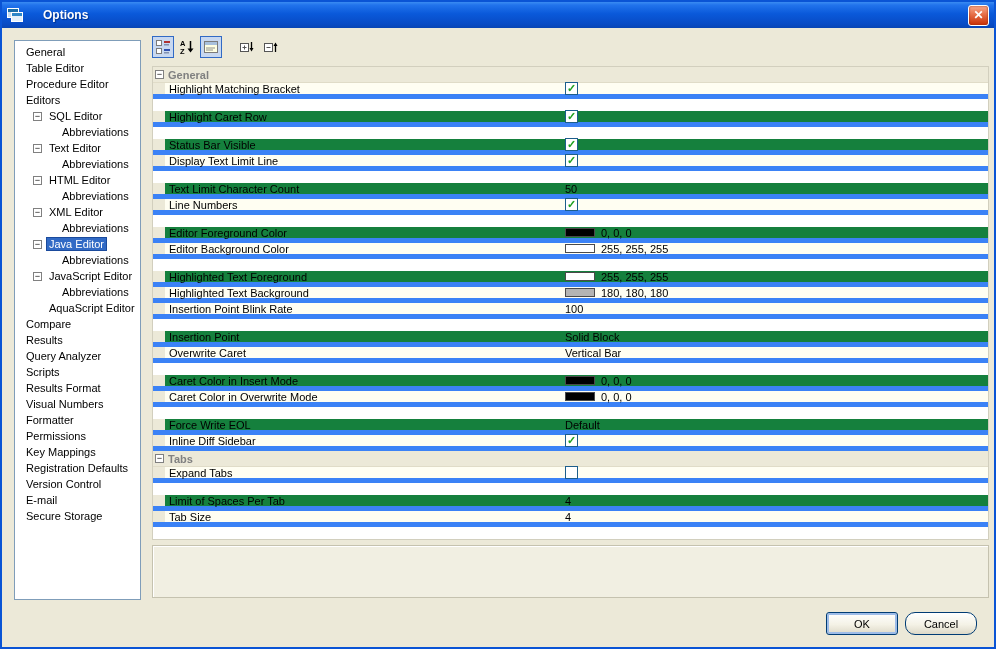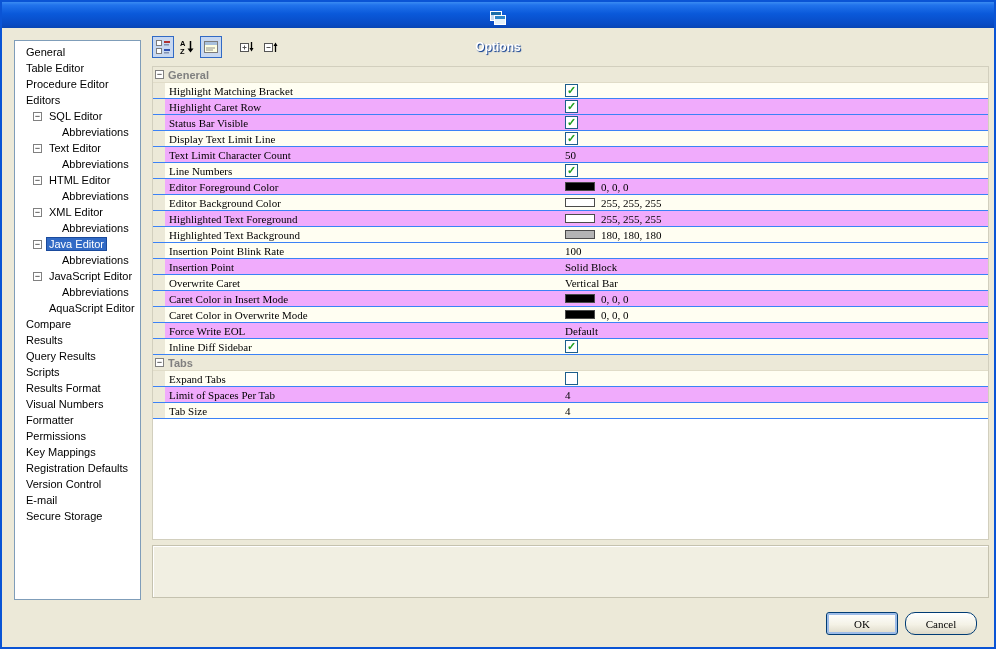--- a/index.html
+++ b/index.html
@@ -4,23 +4,22 @@
 <style>
   * { box-sizing: border-box; }
   body { margin: 0; background: #ffffff; font-family: "Liberation Sans", sans-serif; }
   .window {
     width: 996px; height: 649px; position: relative;
     border: 2px solid #0A54D5; box-shadow: 0 0 0 1px #00209C;
     background: #ECE9D8; overflow: hidden;
   }
   
   .titlebar {
-    height: 26px; display: flex; align-items: center; gap: 14px; padding: 8px 5px;
+    height: 26px; display: flex; align-items: center; gap: 20px; padding: 0 5px;
     background: linear-gradient(180deg,#3A8BF2 0%,#2173EC 12%,#0A59DA 45%,#084BC5 85%,#0845B4 100%);
-    flex-direction: column;
   }
   .title-icon { width: 16px; height: 16px; flex: none; display: flex; }
   .title-text { color: #fff; font-weight: bold; font-size: 12px; text-shadow: 1px 1px 1px #00328C; }
   .close-btn {
     margin-left: auto; width: 21px; height: 21px; border: 1px solid #fff; border-radius: 3px;
     background: linear-gradient(180deg,#F7AA8C 0%,#E8744E 40%,#CE3A0F 90%);
     color: #fff; font-weight: bold; font-size: 12px; line-height: 19px; text-align: center;
     box-shadow: inset 0 0 2px #8C1F00; cursor: default;
   }
   .content { position: relative; height: 619px; }
@@ -53,39 +52,39 @@
     background: #fff; border: 1px solid #D2CFBE; overflow: hidden;
   }
   .grid-section-header {
     height: 16px; display: flex; align-items: center; font-size: 11px; font-weight: bold;
     color: #808080; background: #ECE9D8; border-bottom: 1px solid #E0DCC8;
   }
   .section-expander {
     width: 9px; height: 9px; flex: none; border: 1px solid #808080; background: #fff;
     font-size: 9px; line-height: 7px; text-align: center; margin: 0 4px 0 2px; color: #000; font-weight: normal;
   }
-  .grid-row { height: 16px; display: flex; align-items: center; font-size: 11px; background: #FFFEF2; border-bottom: 1px solid #3b82f6; font-family: Liberation Serif, serif; }
-  .grid-row.alt { background: #f0abfc; }
+  .grid-row { height: 16px; display: flex; align-items: center; font-size: 11px; background: #FFFEF2; border-bottom: 5px solid #3b82f6; }
+  .grid-row.alt { background: #15803d; margin-top: 12px; }
   .grid-gutter { width: 12px; align-self: stretch; background: #ECE9D8; flex: none; }
   .row-name { width: 400px; flex: none; padding-left: 4px; color: #000; white-space: nowrap; overflow: hidden; }
   .row-value { display: flex; align-items: center; gap: 6px; color: #000; }
   .checkbox {
     width: 13px; height: 13px; flex: none; border: 1px solid #1C5E8C; background: #fff;
     display: flex; align-items: center; justify-content: center;
     font-size: 11px; line-height: 11px; color: #21A121; font-weight: bold; cursor: default;
   }
   .swatch { width: 30px; height: 9px; flex: none; border: 1px solid #4A4A4A; }
   
   .desc {
     position: absolute; left: 150px; top: 517px; width: 837px; height: 53px;
     background: #F1EFE2; border: 1px solid #C5C2AF; box-shadow: inset 1px 1px 0 #fff;
   }
   .xp-btn {
     position: absolute; top: 584px; width: 72px; height: 23px;
-    font-family: Liberation Serif, serif; font-size: 11px; color: #000;
+    font-family: Liberation Sans, sans-serif; font-size: 11px; color: #000;
     border: 1px solid #003C74; border-radius: 3px;
     background: linear-gradient(180deg,#FFFFFF 0%,#F4F2E6 55%,#DDD9C8 100%);
     cursor: default;
   }
   .xp-btn.ok { right: 96px; box-shadow: inset 0 0 0 2px #9DBCE8; }
   .xp-btn.cancel { right: 17px; border-radius: 10px; }
 </style>
 </head>
 <body>
 
@@ -164,21 +163,21 @@
           <span class="expander-space"></span>
           <span class="tree-label">AquaScript Editor</span>
         </div>
         <div class="tree-item lvl0">
           <span class="tree-label">Compare</span>
         </div>
         <div class="tree-item lvl0">
           <span class="tree-label">Results</span>
         </div>
         <div class="tree-item lvl0">
-          <span class="tree-label">Query Results</span>
+          <span class="tree-label">Query Analyzer</span>
         </div>
         <div class="tree-item lvl0">
           <span class="tree-label">Scripts</span>
         </div>
         <div class="tree-item lvl0">
           <span class="tree-label">Results Format</span>
         </div>
         <div class="tree-item lvl0">
           <span class="tree-label">Visual Numbers</span>
         </div>

